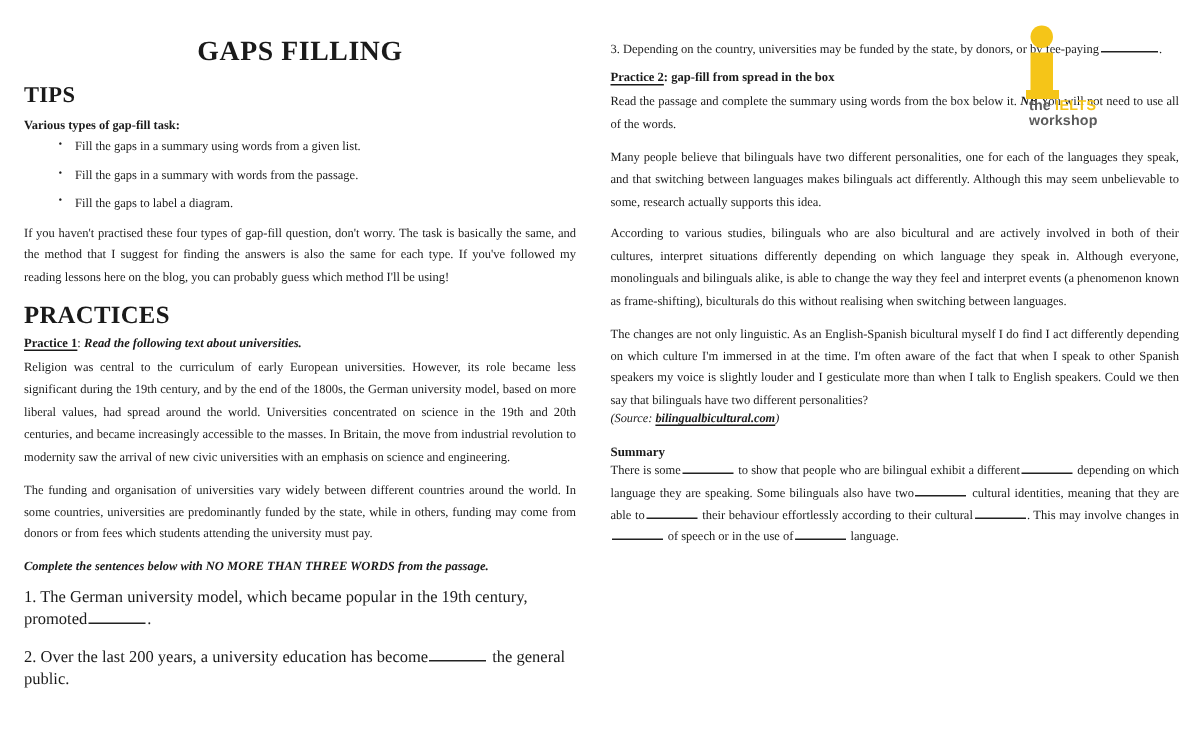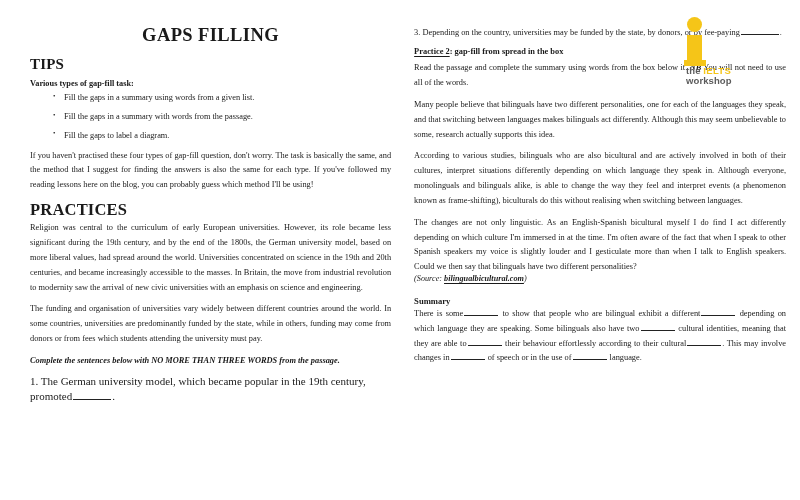--- a/index.html
+++ b/index.html
@@ -14,21 +14,20 @@
     color: #1a1a1a;
     overflow: hidden;
   }
   .page {
     position: relative;
     width: 800px;
     height: 416px;
     box-sizing: border-box;
     display: flex;
     flex-direction: row;
-    padding-left: 14px;
   }
   .column {
     box-sizing: border-box;
     width: 400px;
     height: 500px;
     padding: 8px 14px 0 14px;
     position: relative;
   }
   .col-left { padding-left: 16px; padding-right: 16px; }
   .col-right { padding-left: 7px; padding-right: 14px; }
@@ -241,32 +240,39 @@
     <ul class="bullets">
       <li>Fill the gaps in a summary using words from a given list.</li>
       <li>Fill the gaps in a summary with words from the passage.</li>
       <li>Fill the gaps to label a diagram.</li>
     </ul>
 
     <p class="para">If you haven't practised these four types of gap-fill question, don't worry. The task is basically the same, and the method that I suggest for finding the answers is also the same for each type. If you've followed my reading lessons here on the blog, you can probably guess which method I'll be using!</p>
 
     <div class="h-practices">PRACTICES</div>
 
+    <div class="practice-line">
+      <span class="pl-label">Practice 1</span><span>:</span>
+      <span class="pl-italic">Read the following text about universities.</span>
+    </div>
 
     <p class="para">Religion was central to the curriculum of early European universities. However, its role became less significant during the 19th century, and by the end of the 1800s, the German university model, based on more liberal values, had spread around the world. Universities concentrated on science in the 19th and 20th centuries, and became increasingly accessible to the masses. In Britain, the move from industrial revolution to modernity saw the arrival of new civic universities with an emphasis on science and engineering.</p>
     <p class="para">The funding and organisation of universities vary widely between different countries around the world. In some countries, universities are predominantly funded by the state, while in others, funding may come from donors or from fees which students attending the university must pay.</p>
 
     <div class="instr-bolditalic">
       <span>Complete the sentences below with </span><span>NO MORE THAN THREE WORDS</span><span> from the passage.</span>
     </div>
 
     <div class="q-item">
       <span>1.</span><span> The German university model, which became popular in the 19th century, promoted</span><span class="gap w38"></span><span>.</span>
     </div>
 
+    <div class="q-item">
+      <span>2.</span><span> Over the last 200 years, a university education has become</span><span class="gap w38"></span><span> the general public.</span>
+    </div>
 
   </div>
 
   <div class="column col-right">
 
     <div class="logo">
       <div class="logo-i">
         <div class="dot"></div>
         <div class="stem"></div>
         <div class="foot"></div>

